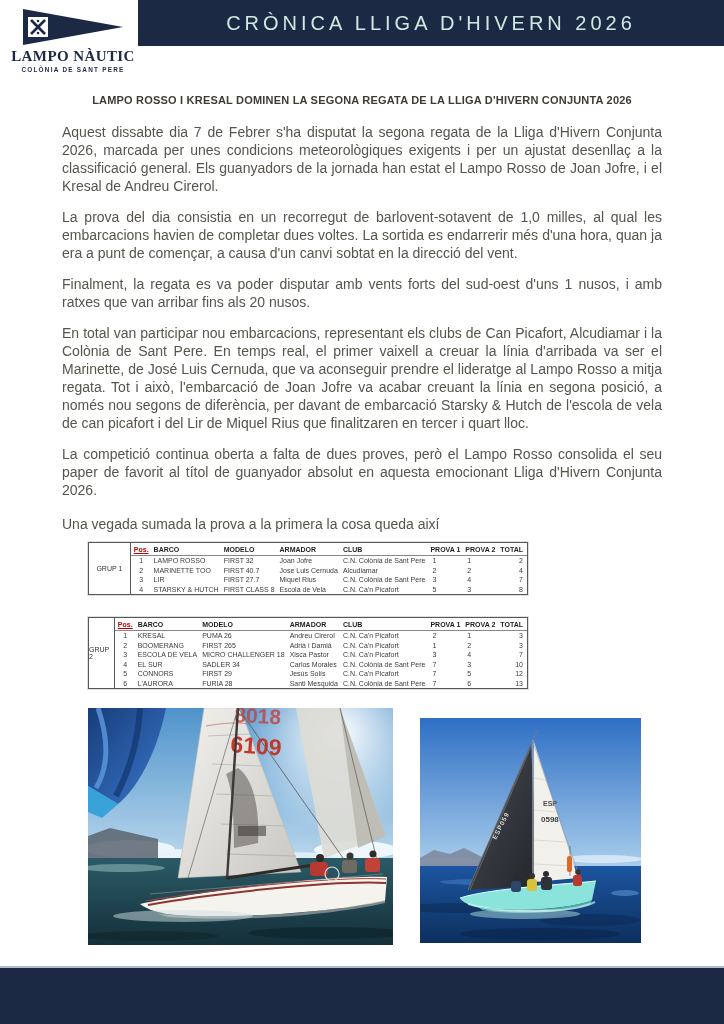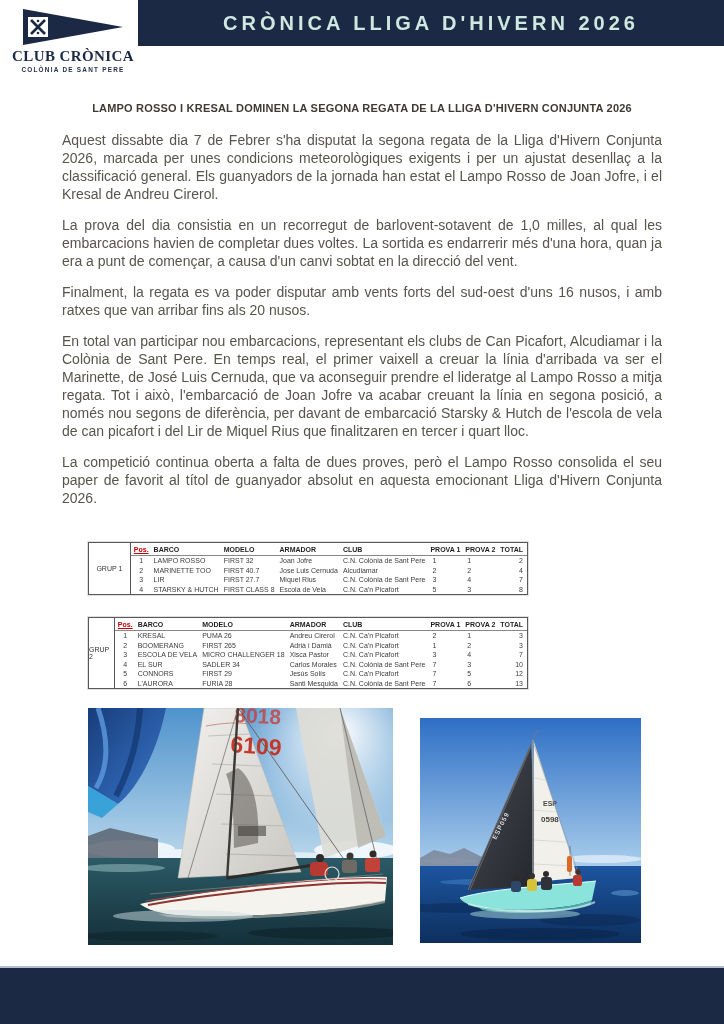--- a/index.html
+++ b/index.html
@@ -2,32 +2,32 @@
 <html><head>
 <meta charset="utf-8">
 <style>
   html,body { margin:0; padding:0; background:#ffffff; }
   .page { position:relative; width:724px; height:1024px; background:#fff; overflow:hidden;
           font-family:"Liberation Sans", sans-serif; }
 
   
   .header-bar { position:absolute; left:138px; top:0; width:586px; height:46px;
                 background:#1c2944; display:flex; align-items:center; justify-content:center; }
-  .header-title { color:#cfe9e0; font-size:20px; font-weight:bold; letter-spacing:4px; white-space:nowrap; }
+  .header-title { color:#cfe9e0; font-size:20px; font-weight:normal; letter-spacing:4px; white-space:nowrap; }
 
   .logo { position:absolute; left:10px; top:8px; width:126px; text-align:center; color:#1c2944; }
   .logo svg { display:block; margin:0 auto; }
   .logo-name { font-family:"Liberation Serif", serif; font-weight:bold; font-size:15px;
                letter-spacing:.4px; margin-top:2px; white-space:nowrap; }
   .logo-sub  { font-size:6.4px; font-weight:bold; letter-spacing:1.25px; margin-top:1px; white-space:nowrap; }
 
   
   .article { position:absolute; left:62px; top:94px; width:600px; color:#57544c; }
   .headline { font-size:11px; font-weight:bold; text-align:center; color:#3f3b33;
-              letter-spacing:.2px; margin:8px 0 17px 0; }
+              letter-spacing:.2px; margin:0 0 17px 0; }
   .article p { font-size:14px; line-height:18px; text-align:justify; margin:0 0 13px 0; }
   .article p.no-gap { margin-bottom:16px; }
 
   
   .results { position:absolute; left:88px; width:440px; display:flex;
              border:1px solid #58585a; box-shadow:0 0 0 1px #e0e0e0; background:#fff; box-sizing:border-box; }
   #table1 { top:542px; }
   #table2 { top:617px; }
   .group-cell { width:50px; border-right:1px solid #58585a; display:flex; align-items:center;
                 justify-content:center; font-size:7px; color:#333; }
@@ -62,31 +62,32 @@
 
   <div class="logo">
     <svg width="112" height="38" viewBox="0 0 112 38">
       <polygon points="6,1 106,19 6,37" fill="#1c2944"></polygon>
       <rect x="11" y="9" width="20" height="20" fill="#ffffff"></rect>
       <line x1="14" y1="12" x2="28" y2="26" stroke="#1c2944" stroke-width="2.6"></line>
       <line x1="28" y1="12" x2="14" y2="26" stroke="#1c2944" stroke-width="2.6"></line>
       <circle cx="21" cy="13" r="1.3" fill="#1c2944"></circle>
       <circle cx="21" cy="25" r="1.3" fill="#1c2944"></circle>
     </svg>
-    <div class="logo-name">CLUB CRÒNICA</div>
+    <div class="logo-name">LAMPO NÀUTIC</div>
     <div class="logo-sub">COLÒNIA DE SANT PERE</div>
   </div>
 
   <div class="article">
     <h2 class="headline">LAMPO ROSSO I KRESAL DOMINEN LA SEGONA REGATA DE LA LLIGA D'HIVERN CONJUNTA 2026</h2>
     <p>Aquest dissabte dia 7 de Febrer s'ha disputat la segona regata de la Lliga d'Hivern Conjunta 2026, marcada per unes condicions meteorològiques exigents i per un ajustat desenllaç a la classificació general. Els guanyadors de la jornada han estat el Lampo Rosso de Joan Jofre, i el Kresal de Andreu Cirerol.</p>
     <p>La prova del dia consistia en un recorregut de barlovent-sotavent de 1,0 milles, al qual les embarcacions havien de completar dues voltes. La sortida es endarrerir més d'una hora, quan ja era a punt de començar, a causa d'un canvi sobtat en la direcció del vent.</p>
-    <p>Finalment, la regata es va poder disputar amb vents forts del sud-oest d'uns 16 nusos, i amb ratxes que van arribar fins als 20 nusos.</p>
+    <p>Finalment, la regata es va poder disputar amb vents forts del sud-oest d'uns 1 nusos, i amb ratxes que van arribar fins als 20 nusos.</p>
     <p>En total van participar nou embarcacions, representant els clubs de Can Picafort, Alcudiamar i la Colònia de Sant Pere. En temps real, el primer vaixell a creuar la línia d'arribada va ser el Marinette, de José Luis Cernuda, que va aconseguir prendre el lideratge al Lampo Rosso a mitja regata. Tot i això, l'embarcació de Joan Jofre va acabar creuant la línia en segona posició, a només nou segons de diferència, per davant de embarcació Starsky &amp; Hutch de l'escola de vela de can picafort i del Lir de Miquel Rius que finalitzaren en tercer i quart lloc.</p>
     <p class="no-gap">La competició continua oberta a falta de dues proves, però el Lampo Rosso consolida el seu paper de favorit al títol de guanyador absolut en aquesta emocionant Lliga d'Hivern Conjunta 2026.</p>
+    <p>Una vegada sumada la prova a la primera la cosa queda així</p>
   </div>
 
   <div class="results" id="table1">
     <div class="group-cell">GRUP 1</div>
     <table class="res">
       <colgroup>
         <col style="width:26px">
           <col style="width:55px">
           <col style="width:68px">
           <col style="width:48px">

